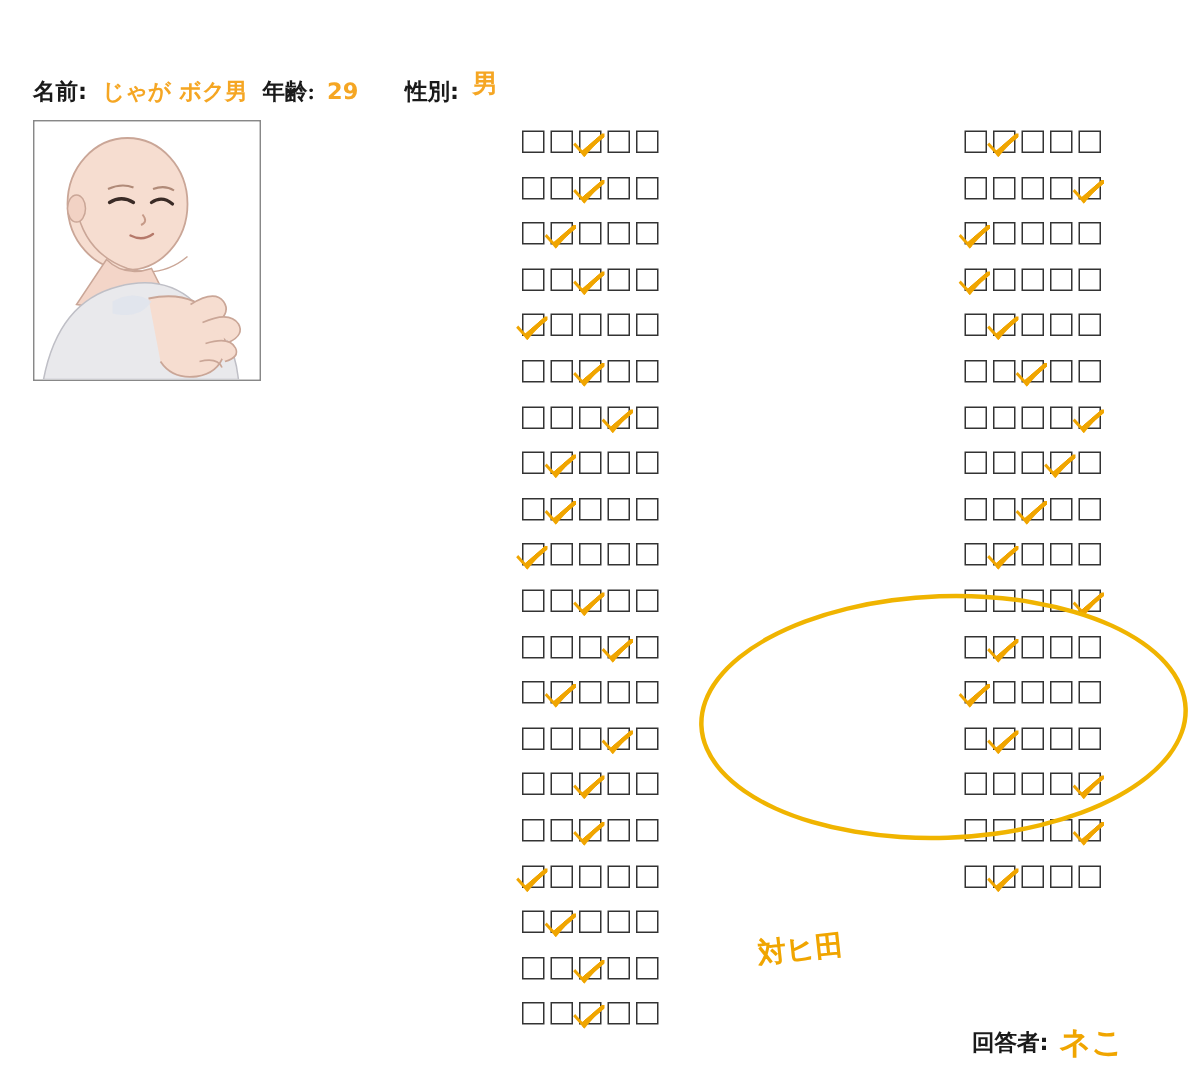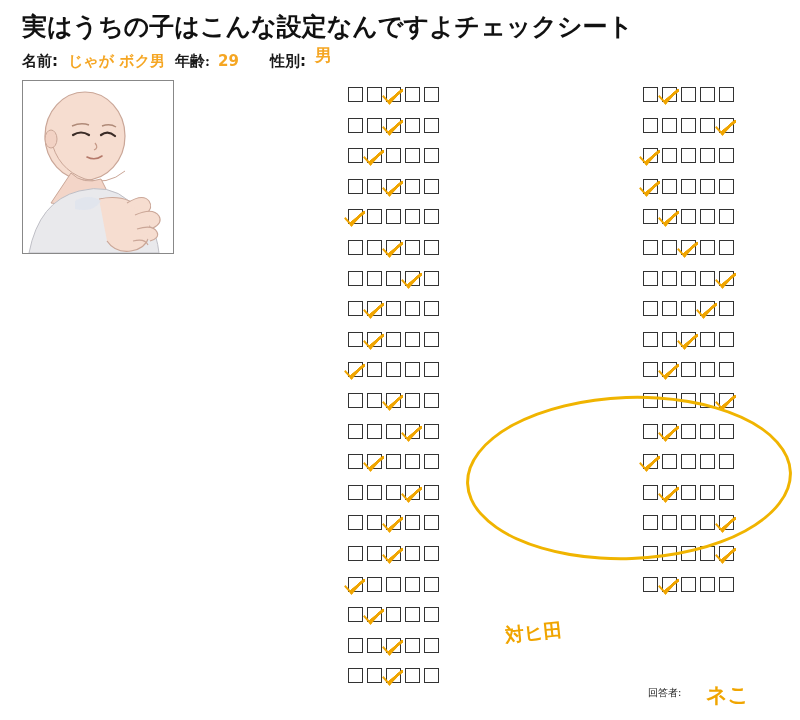--- a/index.html
+++ b/index.html
@@ -63,32 +63,31 @@
     border:3px solid #f0b400;border-radius:50%/50%;
     transform:rotate(-2deg);
     pointer-events:none;
   }
   .scribble{
     position:absolute;left:505px;top:620px;
     font-size:19px;color:#f0a500;font-weight:bold;
     transform:rotate(-6deg);
   }
   .answerer-label{
-    position:absolute;left:648px;top:686px;font-size:10px;font-weight:normal;
+    position:absolute;left:648px;top:686px;font-size:15px;font-weight:bold;
   }
   .answerer-value{
     position:absolute;left:706px;top:681px;font-size:21px;font-weight:bold;color:#f0a500;
   }
 </style>
 </head>
 <body>
 
 <div id="sheet">
 
-  <div class="title">実はうちの子はこんな設定なんですよチェックシート</div>
 
   <div class="hdr hdr-name-label">名前:</div>
   <div class="hdr hdr-name-value">じゃが ボク男</div>
   <div class="hdr hdr-age-label">年齢:</div>
   <div class="hdr hdr-age-value">29</div>
   <div class="hdr hdr-sex-label">性別:</div>
   <div class="hdr hdr-sex-value">男</div>
 
   <div class="portrait">
     <svg width="150" height="172" viewBox="0 0 150 172" xmlns="http://www.w3.org/2000/svg">

